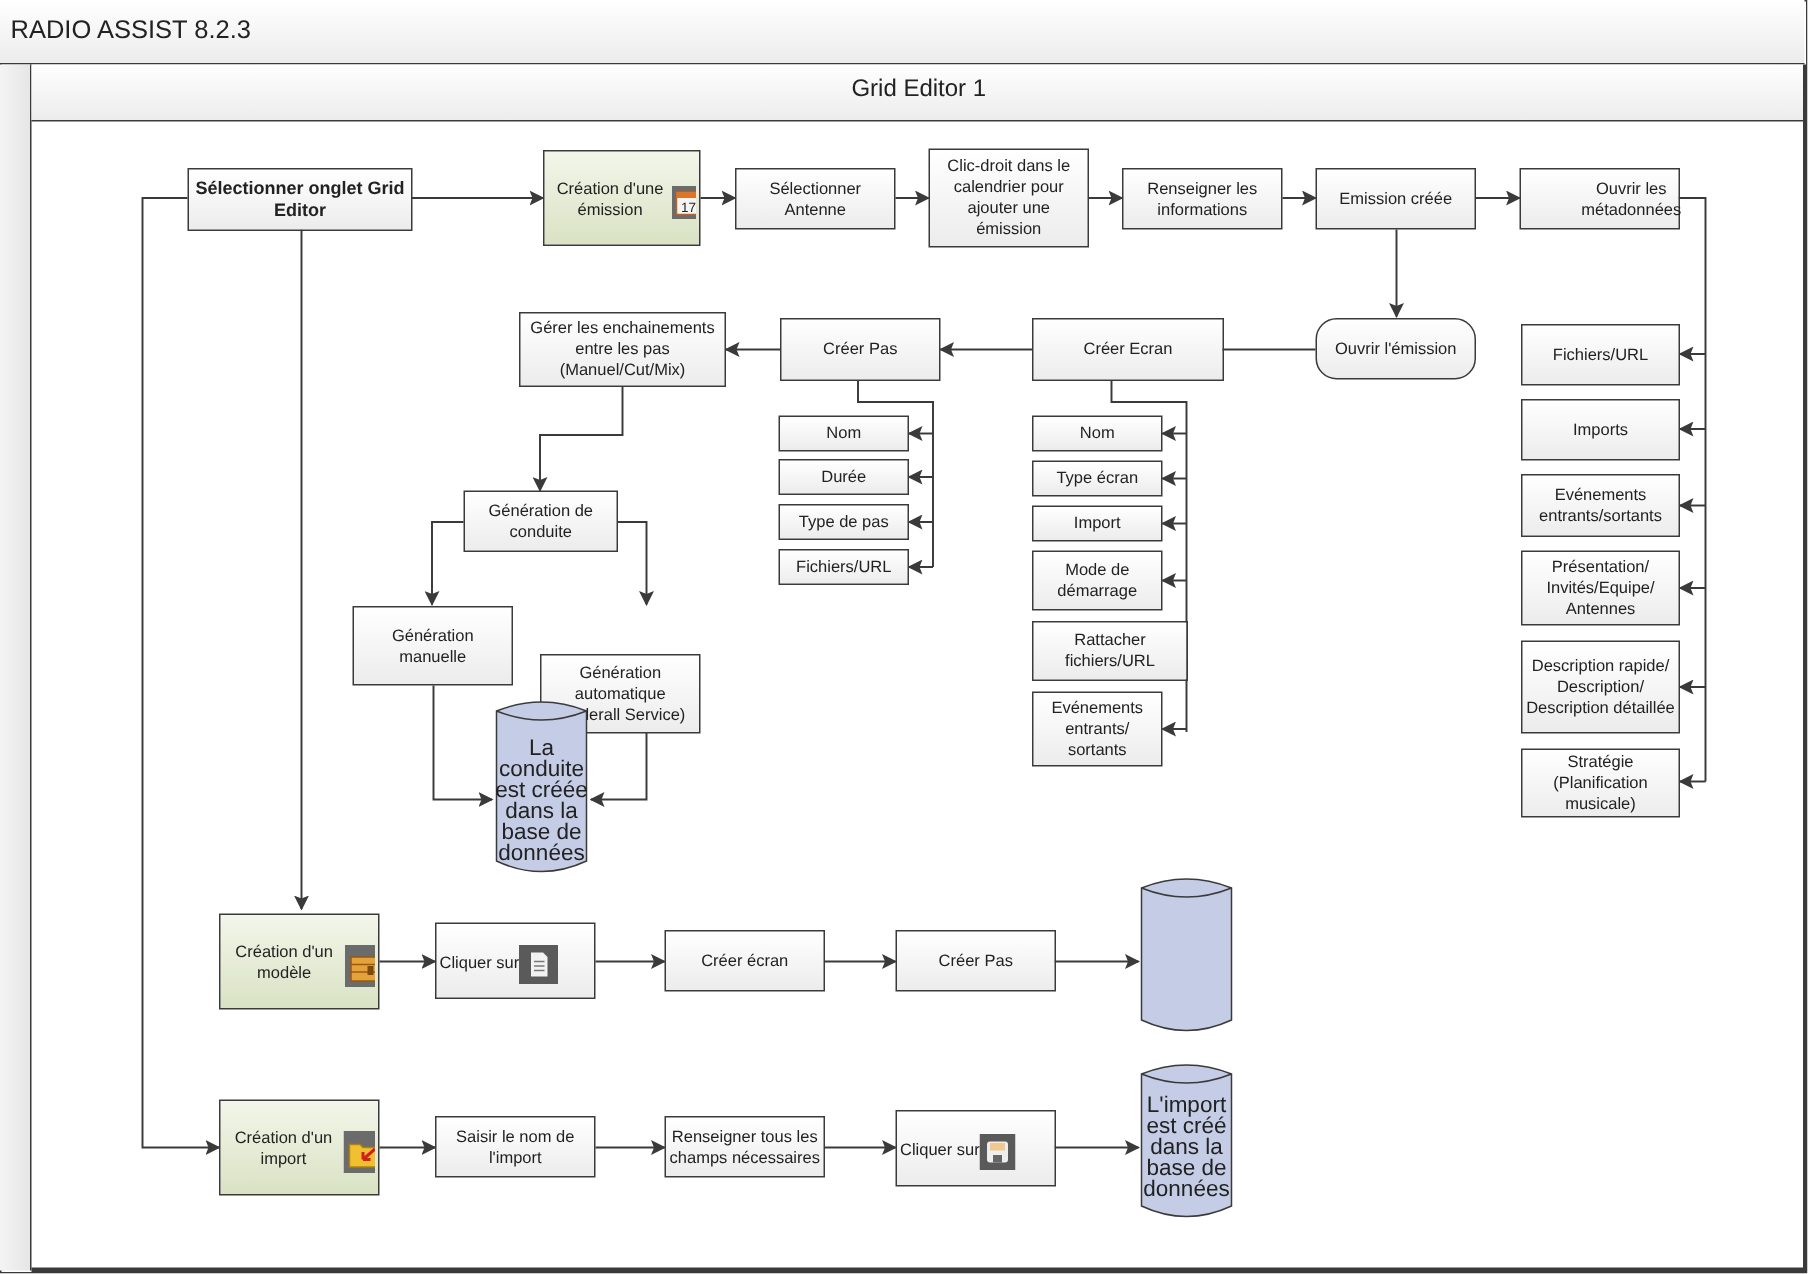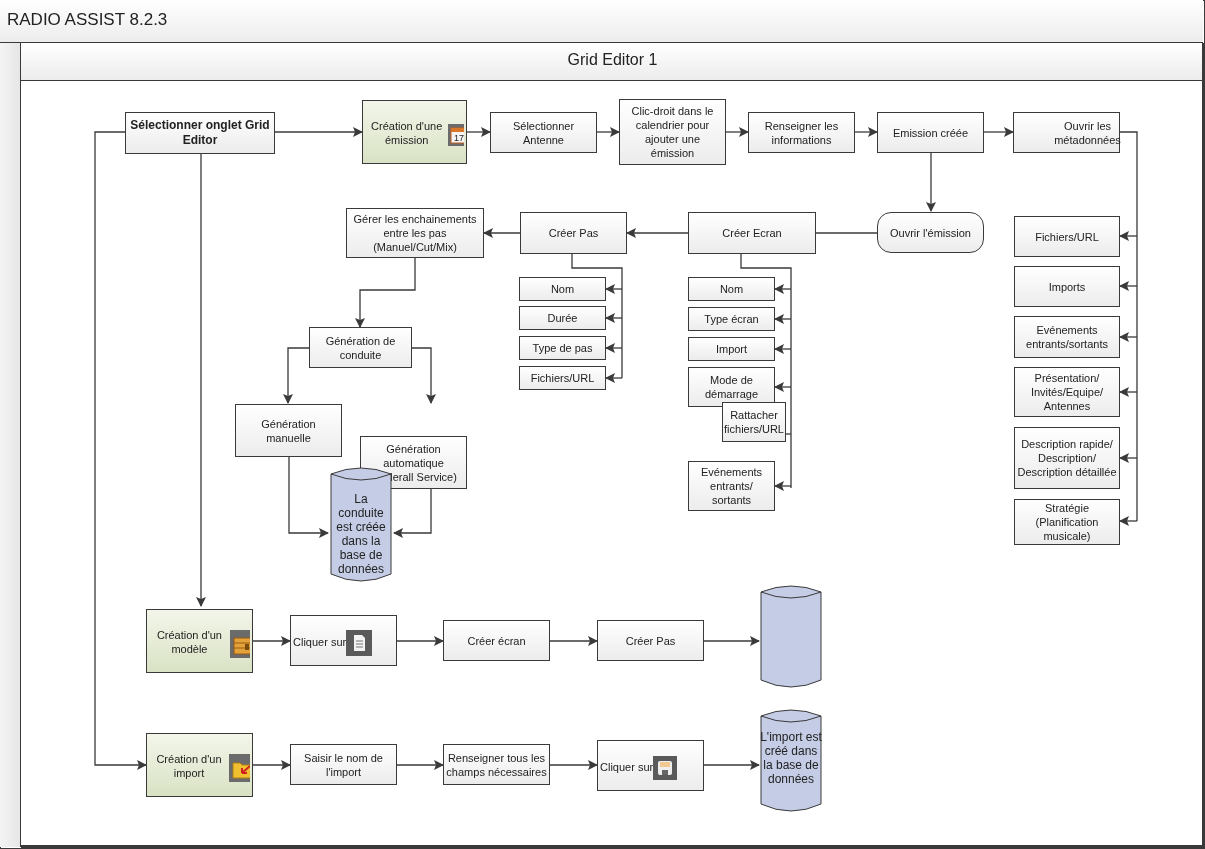--- a/index.html
+++ b/index.html
@@ -14,21 +14,21 @@
   .panel-title{position:absolute;left:0;width:100%;top:8px;text-align:center;font-size:16px;color:#222;}
   .bottom-bar{position:absolute;left:21px;top:845px;width:1183px;height:3px;background:#3a3a3a;}
   .right-edge{position:absolute;left:1202px;top:43px;width:2px;height:805px;background:#3a3a3a;}
   svg.conn{position:absolute;left:0;top:0;width:1205px;height:849px;}
   .box{position:absolute;box-sizing:border-box;border:1px solid #3a3a3a;background:linear-gradient(#ffffff,#ececec);display:flex;align-items:center;justify-content:center;text-align:center;font-size:11px;line-height:14px;color:#222;padding:2px;}
   .box.green{background:linear-gradient(#f3f6ea,#d9e2c4);justify-content:flex-start;padding-top:4px;}
   .box.bold{font-weight:bold;font-size:12px;line-height:15px;}
   .box.icon-box{justify-content:flex-start;padding-top:4px;}
   .db{position:absolute;}
   .db svg{position:absolute;left:0;top:0;}
-  .db .db-text{position:absolute;left:0;width:100%;text-align:center;font-size:12px;line-height:14px;color:#222;}
+  .db .db-text{position:absolute;left:0;width:100%;text-align:center;font-size:15px;line-height:14px;color:#222;}
   .ico{display:block;margin-top:3px;}
 </style>
 </head>
 <body>
 
 <div class="frame"></div>
 <div class="header">
   <div class="app-title">RADIO ASSIST 8.2.3</div>
 </div>
 <div class="leftbar"></div>
@@ -162,21 +162,21 @@
   </div>
 <div class="box" style="left:688px;top:307px;width:87px;height:24px;">
     <span>Type écran</span>
   </div>
 <div class="box" style="left:688px;top:337px;width:87px;height:24px;">
     <span>Import</span>
   </div>
 <div class="box" style="left:688px;top:367px;width:87px;height:40px;">
     <span>Mode de démarrage</span>
   </div>
-<div class="box" style="left:688px;top:402px;width:64px;height:40px;margin-left:34px;">
+<div class="box" style="left:688px;top:414px;width:104px;height:40px;">
     <span>Rattacher fichiers/URL</span>
   </div>
 <div class="box" style="left:688px;top:461px;width:87px;height:50px;">
     <span>Evénements entrants/ sortants</span>
   </div>
 
 <div class="box" style="left:1014px;top:216px;width:106px;height:41px;">
     <span>Fichiers/URL</span>
   </div>
 <div class="box" style="left:1014px;top:266px;width:106px;height:41px;">

